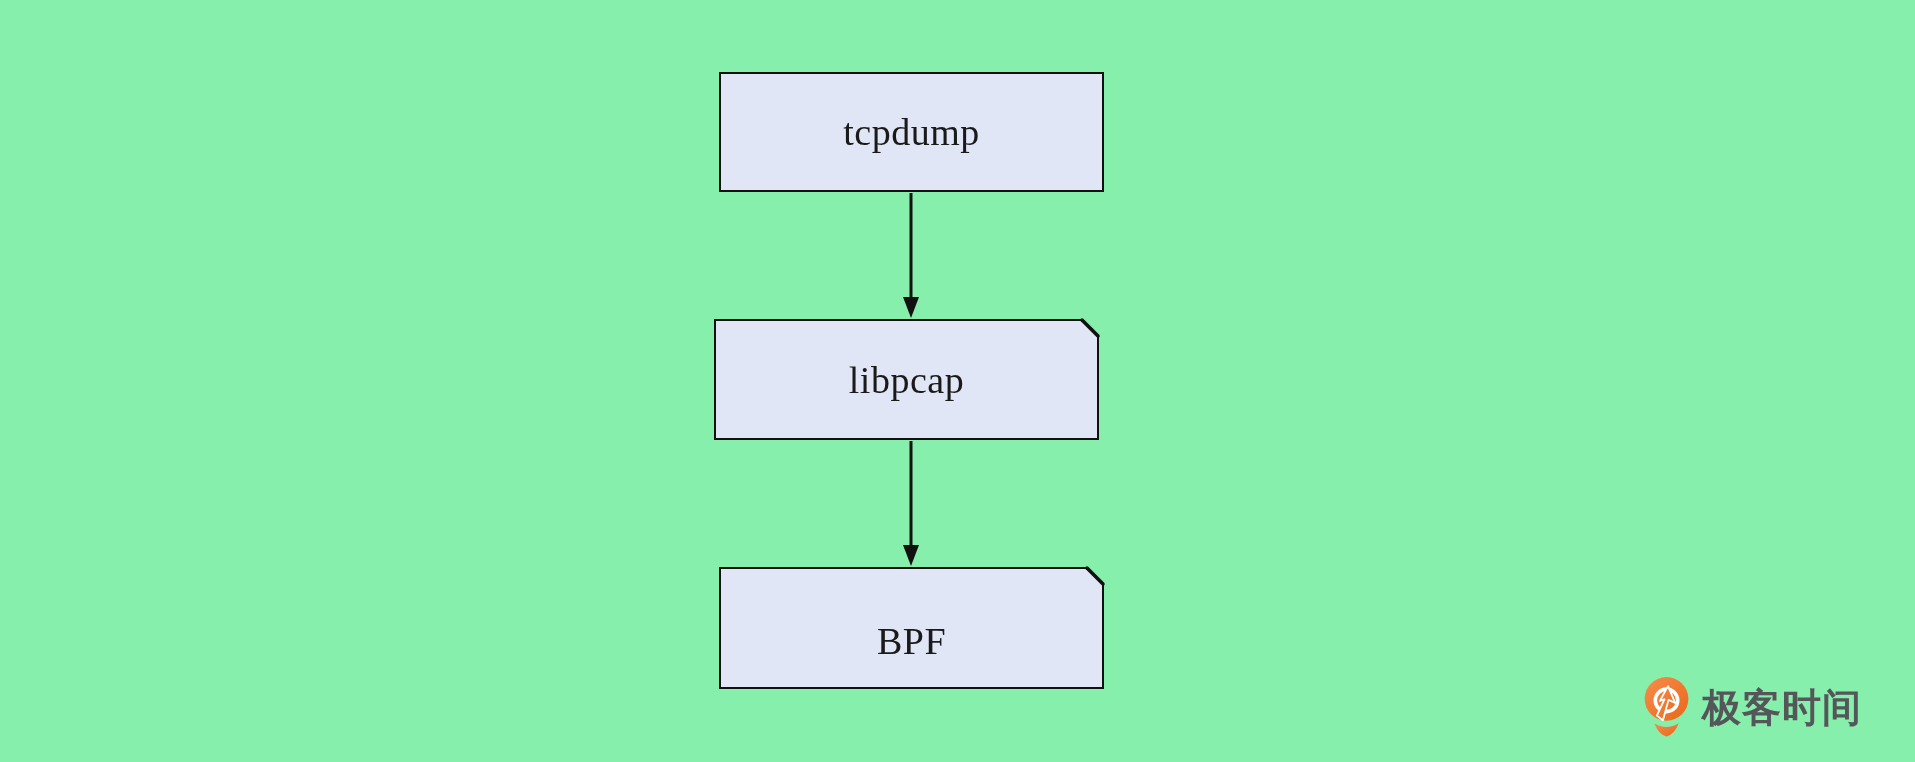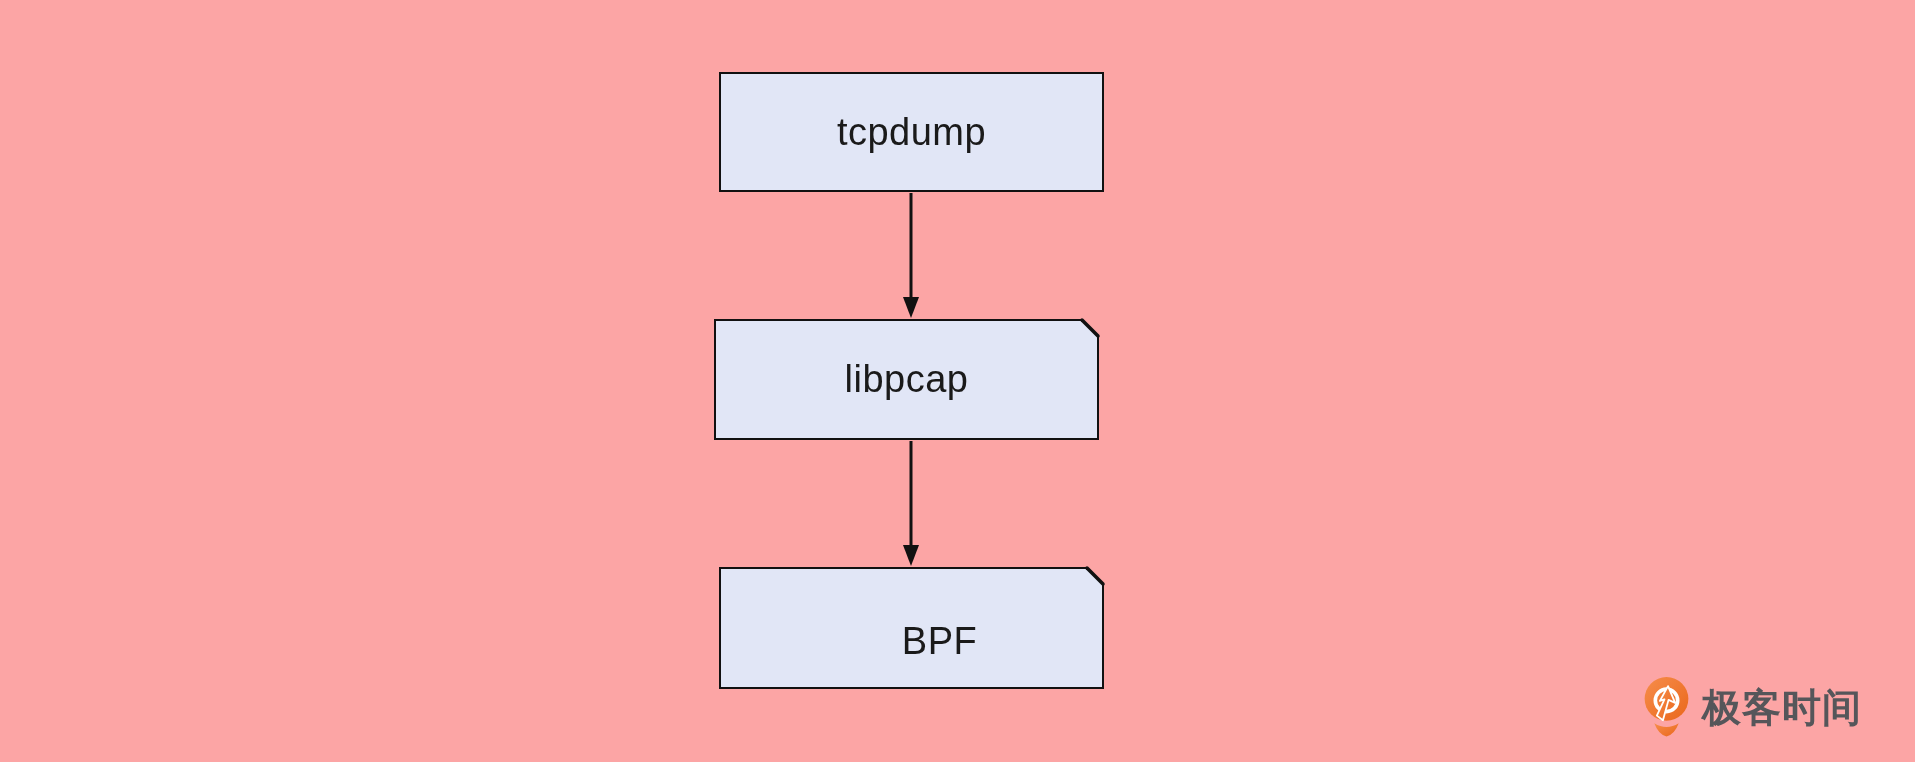--- a/index.html
+++ b/index.html
@@ -1,21 +1,21 @@
 <!DOCTYPE html>
 <html style="--node-fill: #E1E6F6; --node-border: #111111; --arrow: #111111; --label: #1A1A1A; --brand-text: #55565A; --brand-o1: #F68D4B; --brand-o2: #EA671B;"><head>
 <meta charset="utf-8">
 <style>
   html,body{margin:0;padding:0;background:#ffffff;}
   .stage{
     position:relative;
     width:1915px;height:762px;
-    background:#fca5a5;
+    background:#86efac;
     overflow:hidden;
-    font-family:Liberation Sans, sans-serif;
+    font-family:Liberation Serif, serif;
   }
   .diagram-svg{position:absolute;left:0;top:0;width:1915px;height:762px;}
   .node-shape{
     fill:var(--node-fill,#E1E6F6);
     stroke:var(--node-border,#111111);
     stroke-width:2;
   }
   .fold-line{
     stroke:var(--node-border,#111111);
     stroke-width:3.5;
@@ -30,21 +30,21 @@
   .node-label{
     position:absolute;
     display:flex;align-items:center;justify-content:center;
     font-size:38px;
     color:var(--label,#1A1A1A);
     letter-spacing:0.5px;
     pointer-events:none;
   }
   .node-label.tcpdump{left:719px;top:72px;width:385px;height:120px;}
   .node-label.libpcap{left:714px;top:319px;width:385px;height:121px;border-radius:22px;}
-  .node-label.bpf{left:719px;top:567px;width:385px;height:148px;margin-left:28px;}
+  .node-label.bpf{left:719px;top:567px;width:385px;height:148px;}
   .brand{
     position:absolute;
     left:1644px;top:677px;
     display:flex;align-items:center;gap:13px;justify-content:space-between;
   }
   .brand-icon{width:45px;height:61px;display:block;}
   .brand-text{
     font-size:39px;
     font-weight:600;
     color:var(--brand-text,#55565A);

